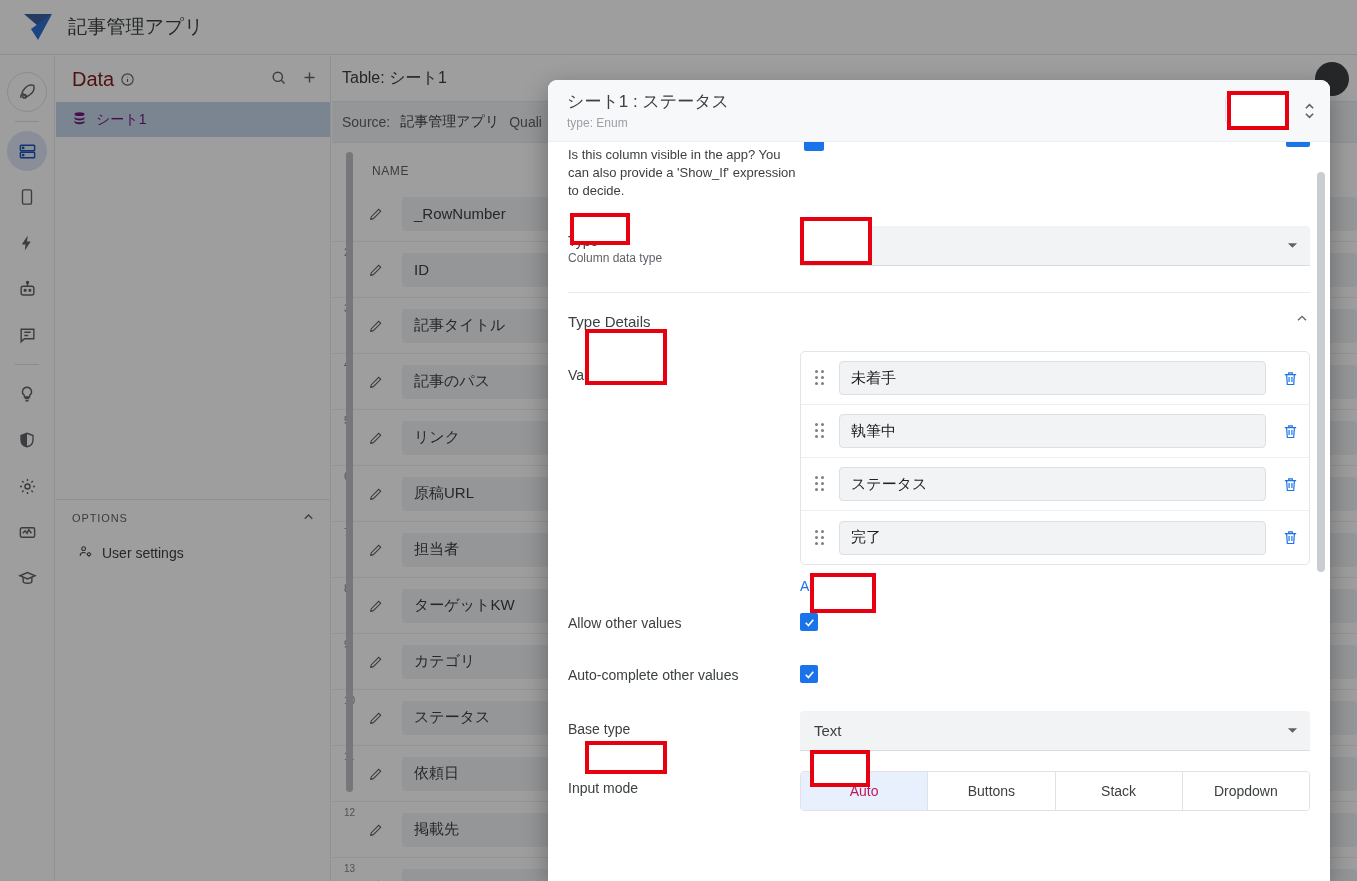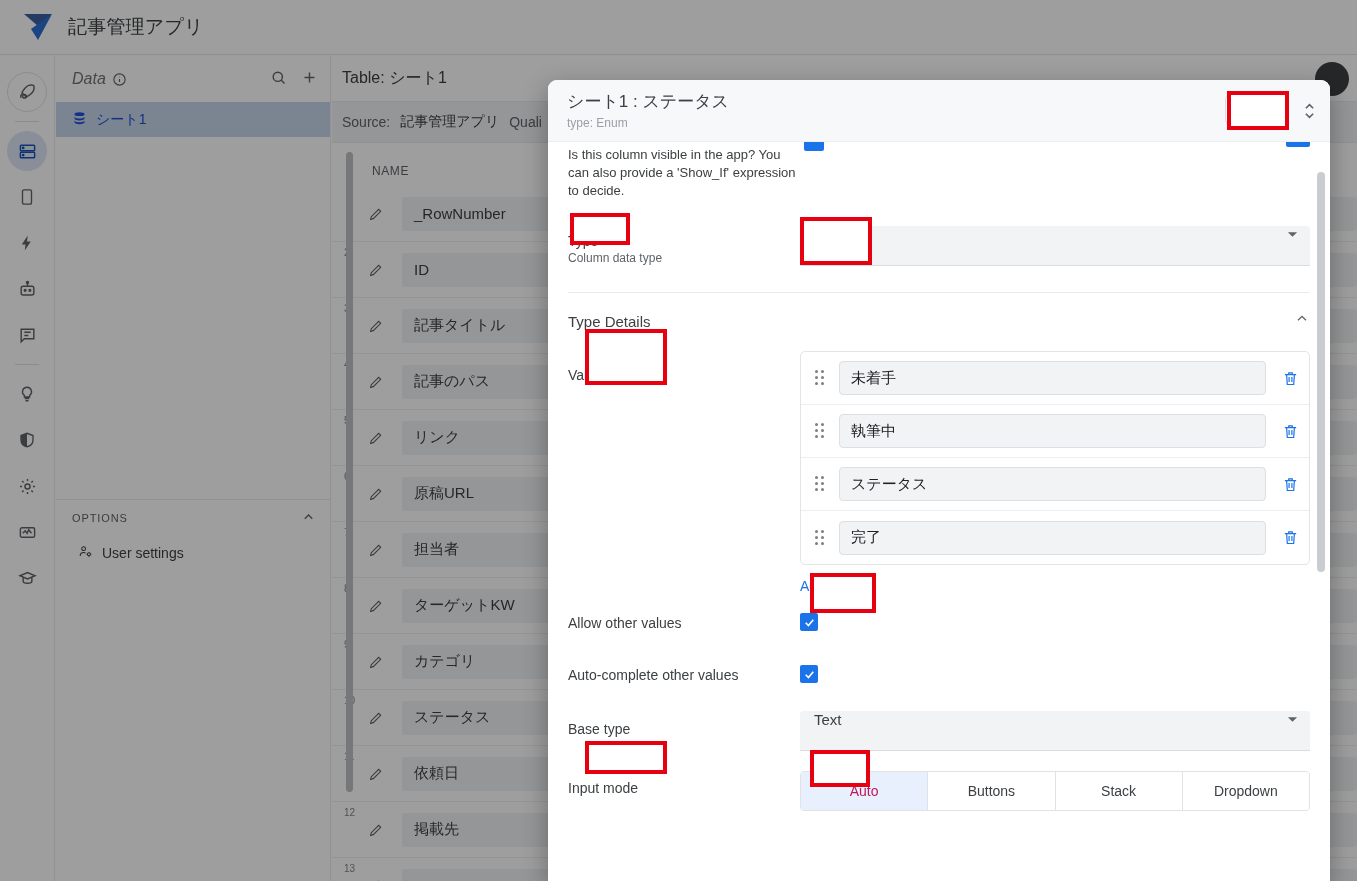--- a/index.html
+++ b/index.html
@@ -27,25 +27,25 @@
   .rail-item { width:40px; height:40px; margin-top:6px; border-radius:50%;
                display:flex; align-items:center; justify-content:center; color:#5f6368; }
   .rail-item.first { margin-top:16px; border:1px solid #e0e2e5; }
   .rail-item.active { background:#dde6f5; color:#1a54b8; }
   .rail-sep { width:24px; height:1px; background:#dfe1e5; margin:9px 0 3px; }
 
   
   .datapanel { position:absolute; left:56px; top:56px; width:275px; height:825px; background:#ffffff;
                border-right:1px solid #e8eaed; }
   .dp-head { height:46px; display:flex; align-items:center; padding:0 12px 0 16px; }
-  .dp-title { font-size:16px; color:#737373;font-style:italic; }
+  .dp-title { font-size:20px; color:#7f1d1d; }
   .dp-info { margin-left:6px; color:#5f6368; display:inline-flex; }
   .dp-actions { margin-left:auto; display:flex; align-items:center; gap:14px; color:#5f6368; }
   .dp-row { height:35px; display:flex; align-items:center; padding-left:16px; gap:9px;
-            background:#c7d5ea; color:#1d4ed8; font-size:14px; }
+            background:#c7d5ea; color:#701a75; font-size:14px; }
   .dp-options { position:absolute; left:0; bottom:311px; width:100%; border-top:1px solid #e8eaed; }
   .dp-opt-head { height:36px; display:flex; align-items:center; padding:0 14px 0 16px;
                  font-size:11px; letter-spacing:.9px; color:#5f6368; }
   .dp-opt-head .chev { margin-left:auto; color:#5f6368; }
   .dp-opt-item { height:34px; display:flex; align-items:center; gap:9px; padding-left:22px;
                  font-size:14px; color:#3c4043; }
 
   
   .tablearea { position:absolute; left:332px; top:56px; right:0; height:825px; background:#ffffff; }
   .tbl-title { height:45px; display:flex; align-items:center; padding-left:10px;
@@ -93,21 +93,21 @@
                margin-left:4px; margin-top:-4px; }
   .cut-check2 { position:absolute; right:20px; top:-3px; width:24px; height:8px;
                 background:#1a73e8; border-radius:0 0 2px 2px; }
 
   .frow { display:flex; align-items:flex-start; margin-top:26px; }
   .flabel { width:232px; font-size:14px; color:#3c4043; padding-top:7px; }
   .flabel .sub { font-size:12px; color:#5f6368; margin-top:2px; }
   .fctrl { flex:1; }
 
   .select { height:40px; background:#f1f3f4; border-bottom:1px solid #dadce0;
-            border-radius:4px 4px 0 0; display:flex; align-items:flex-start;
+            border-radius:4px 4px 0 0; display:flex; align-items:center;
             padding:0 12px 0 14px; font-size:15px; color:#3c4043; }
   .select .caret { margin-left:auto; color:#5f6368; }
 
   .divider { height:1px; background:#e8eaed; margin:26px 0 0; }
   .td-head { display:flex; align-items:center; margin-top:18px; }
   .td-title { font-size:15px; color:#3c4043; }
   .td-chev { margin-left:auto; color:#5f6368; }
 
   .values-box { border:1px solid #e2e4e7; border-radius:5px; }
   .value-row { height:53px; display:flex; align-items:center; padding:0 10px 0 14px;

